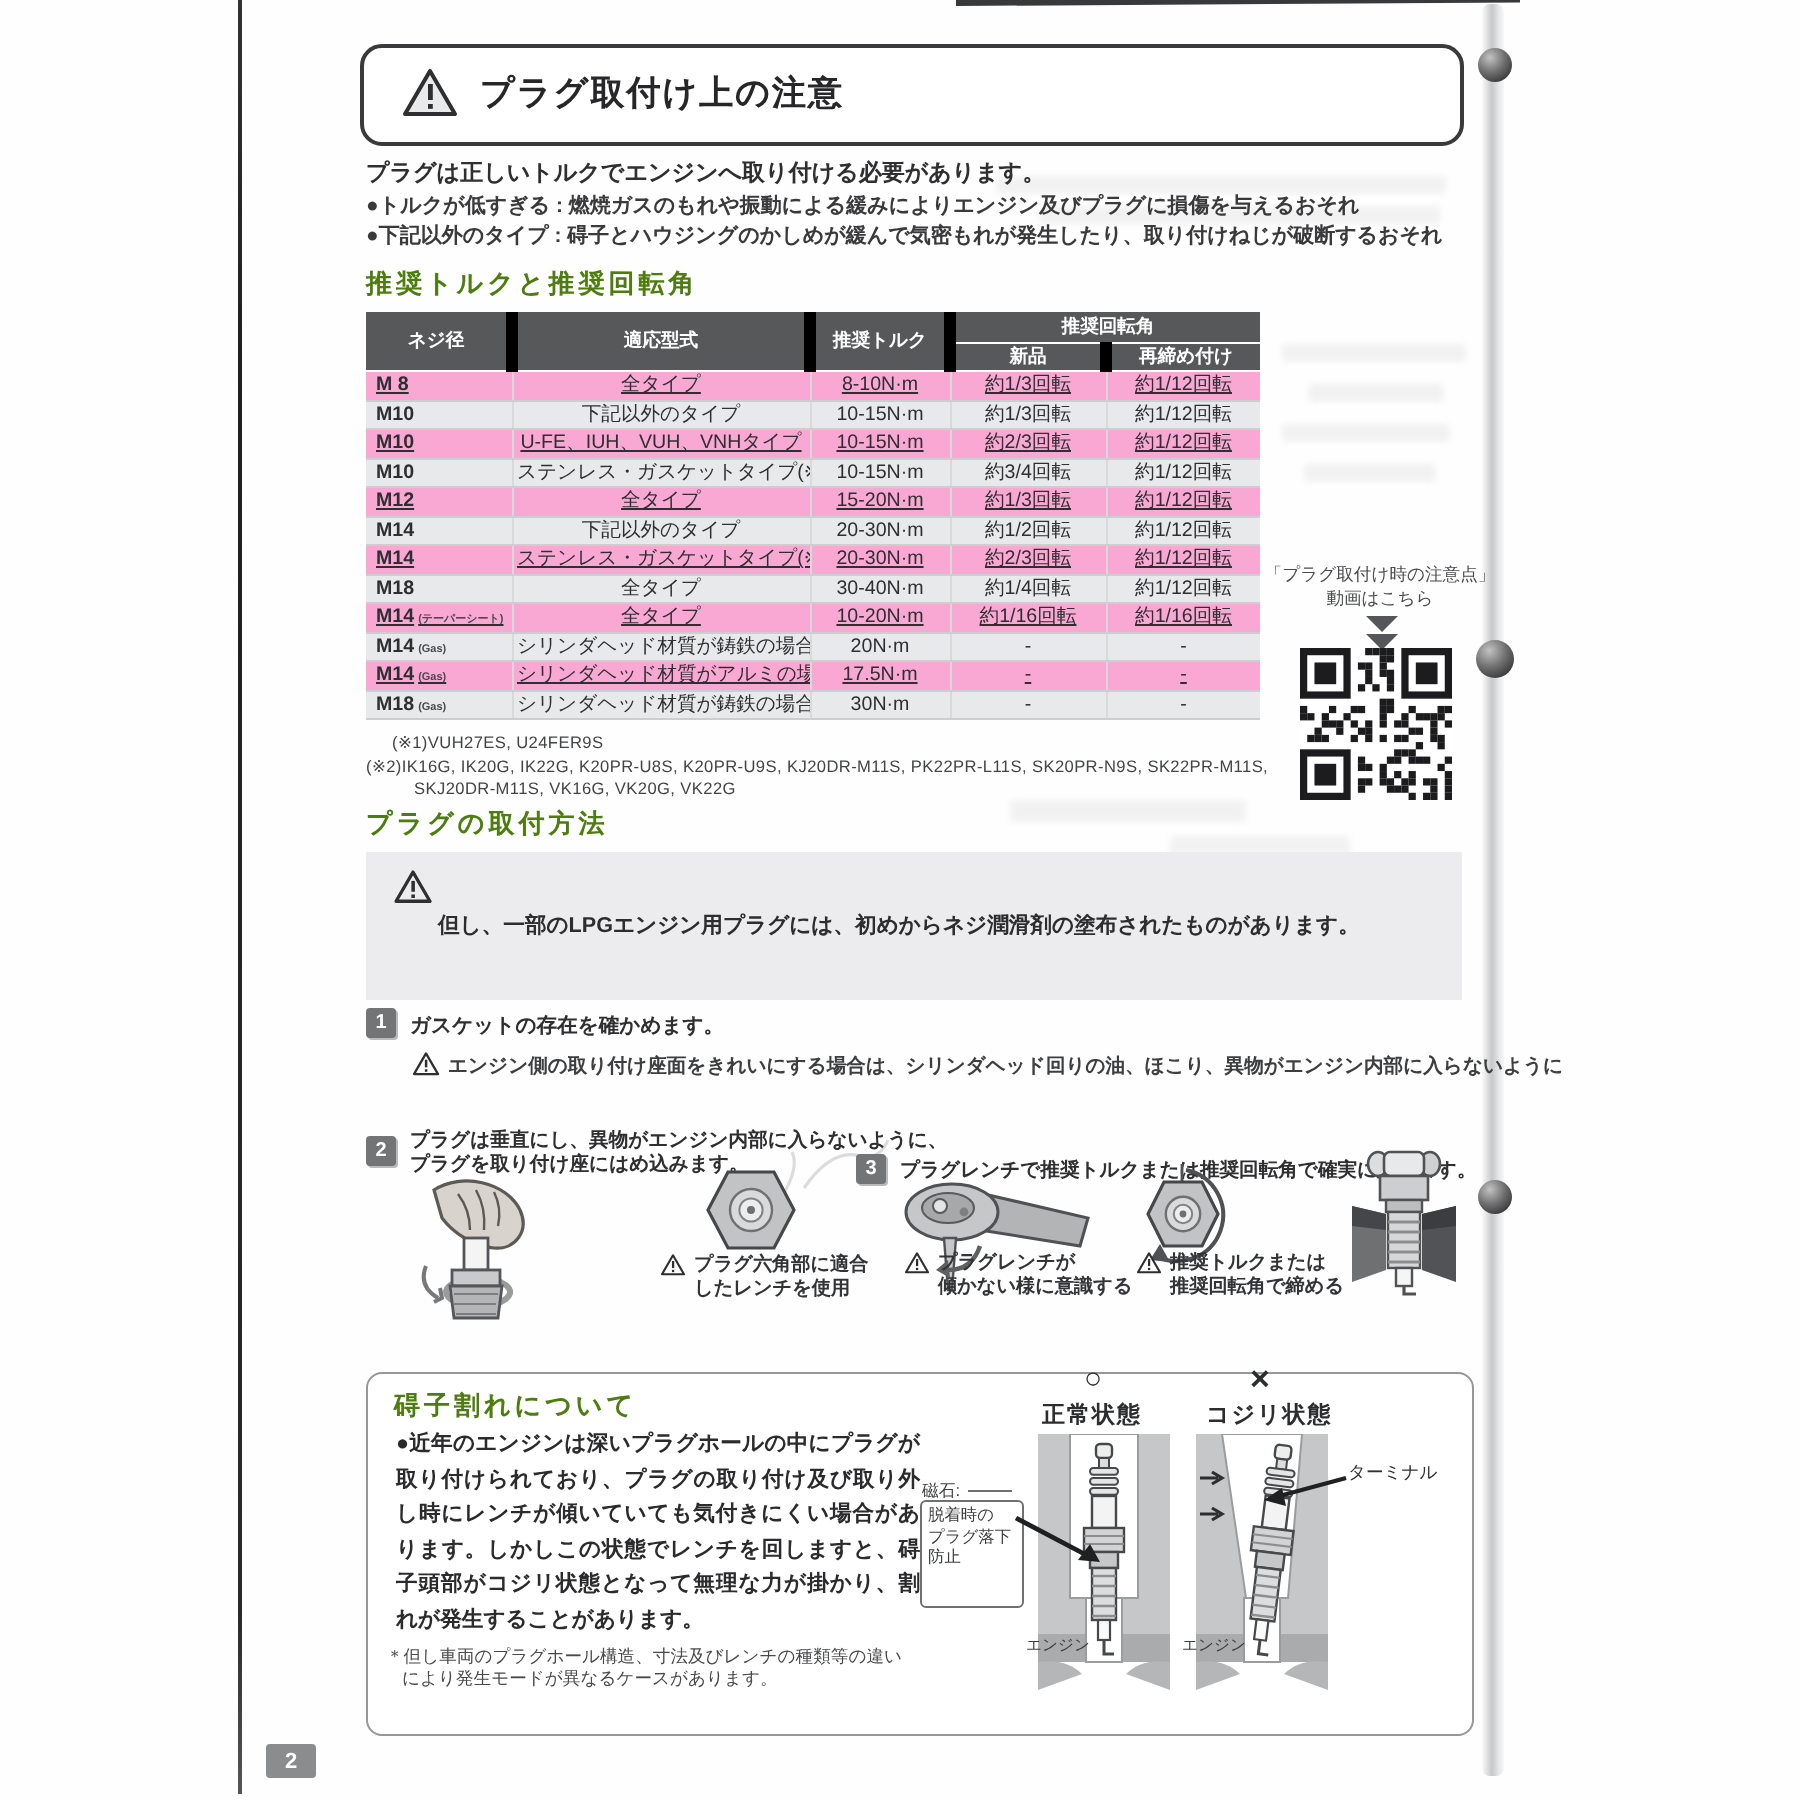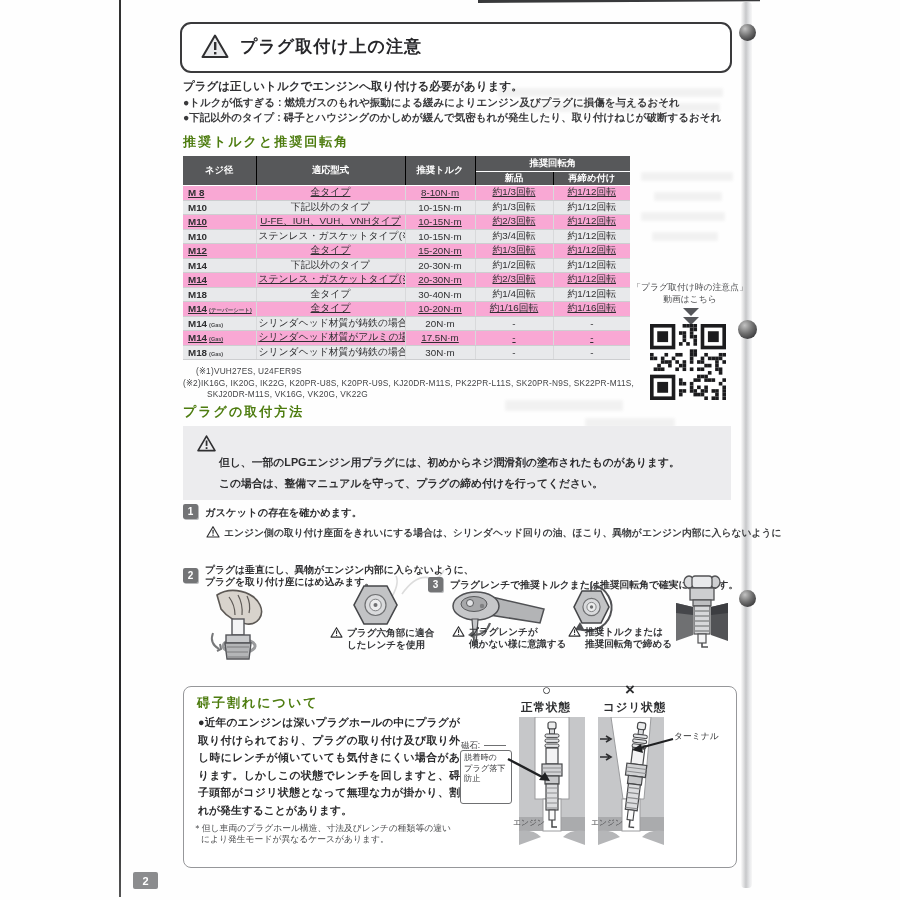--- a/index.html
+++ b/index.html
@@ -22,21 +22,21 @@
   .header-box{left:180px;top:22px;width:548px;height:47px;border:2px solid #3a3a3c;border-radius:11px;background:#fff;}
   .header-title{left:238px;top:33px;font-size:17px;font-weight:bold;letter-spacing:1px;color:#27272a;}
   
   .lead{left:183px;top:79px;font-size:11.5px;font-weight:bold;}
   .bullet{left:183px;font-size:10.5px;font-weight:600;color:#3a3a3c;}
   
   .sec-title{font-size:13px;font-weight:bold;color:#4d7c0f;letter-spacing:2px;}
   
   .torque-table{left:183px;top:156px;width:447px;border-collapse:collapse;table-layout:fixed;font-size:9.8px;}
   .torque-table th{background:#57585a;color:#fff;font-weight:600;font-size:9.3px;
-    border-right:1px solid #000000;border-bottom:1px solid #fff;padding:0;line-height:13px;}
+    border-right:6px solid #000000;border-bottom:1px solid #fff;padding:0;line-height:13px;}
   .torque-table thead tr:first-child th{height:15px;}
   .torque-table thead tr:last-child th{height:13px;}
   .torque-table td{border-right:1px solid #d8d9db;border-bottom:1px solid #cdced0;height:13.5px;
     padding:0 2px;text-align:center;white-space:nowrap;overflow:hidden;color:#2f2f31;}
   .torque-table td:last-child,.torque-table th:last-child{border-right:none;}
   .torque-table td.size{text-align:left;padding-left:5px;font-weight:600;}
   .torque-table tr.alt td{background:#e8e9eb;}
   .torque-table tr.norm td{background:#f9a8d4;text-decoration:underline;}
   .size-note{font-size:5.5px;color:#4a4b4d;margin-left:2px;}
   .table-note{left:183px;font-size:8.3px;color:#434446;letter-spacing:.2px;}
@@ -344,21 +344,20 @@
 
 <div class="abs sec-title" style="left:183px;top:403px;">プラグの取付方法</div>
 
 <div class="abs warn-box">
   <svg class="abs" style="left:14px;top:9px;" width="19" height="17" viewBox="0 0 28 25">
     <path d="M14 1.5 L26.5 23 H1.5 Z" fill="#ececee" stroke="#2f2f31" stroke-width="2.4" stroke-linejoin="round"></path>
     <rect x="12.8" y="8" width="2.6" height="8" fill="#2f2f31"></rect>
       <rect x="12.8" y="18" width="2.6" height="2.6" fill="#2f2f31"></rect>
   </svg>
   <div class="warn-line" style="top:30px;">但し、一部のLPGエンジン用プラグには、初めからネジ潤滑剤の塗布されたものがあります。</div>
-  <div class="warn-line" style="top:51px;">この場合は、整備マニュアルを守って、プラグの締め付けを行ってください。</div>
 </div>
 
 <div class="abs step-badge" style="left:183px;top:504px;">1</div>
 <div class="abs step-text" style="left:205px;top:506px;">ガスケットの存在を確かめます。</div>
 <svg class="abs" style="left:206px;top:526px;" width="14" height="12" viewBox="0 0 28 25">
   <path d="M14 1.5 L26.5 23 H1.5 Z" fill="#fff" stroke="#2f2f31" stroke-width="2.4" stroke-linejoin="round"></path>
   <rect x="12.8" y="8" width="2.6" height="8" fill="#2f2f31"></rect>
     <rect x="12.8" y="18" width="2.6" height="2.6" fill="#2f2f31"></rect>
 </svg>
 <div class="abs sub-warn" style="left:224px;top:527px;">エンジン側の取り付け座面をきれいにする場合は、シリンダヘッド回りの油、ほこり、異物がエンジン内部に入らないように</div>

